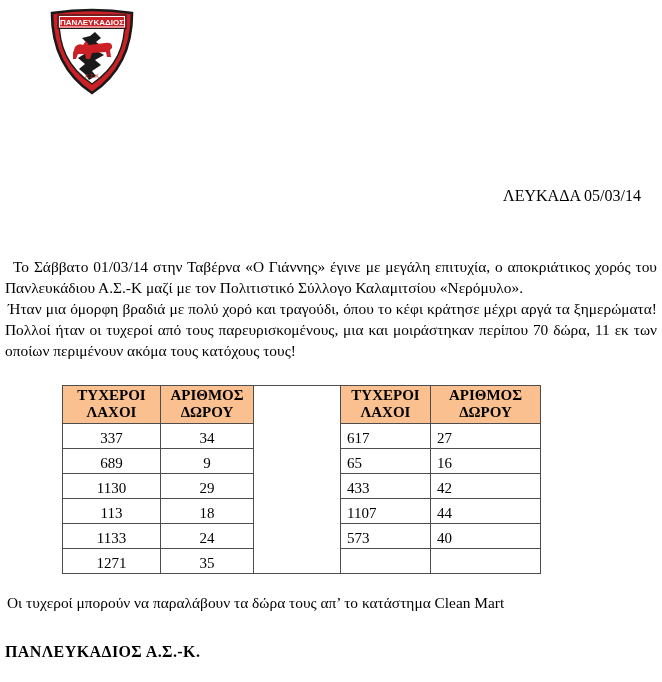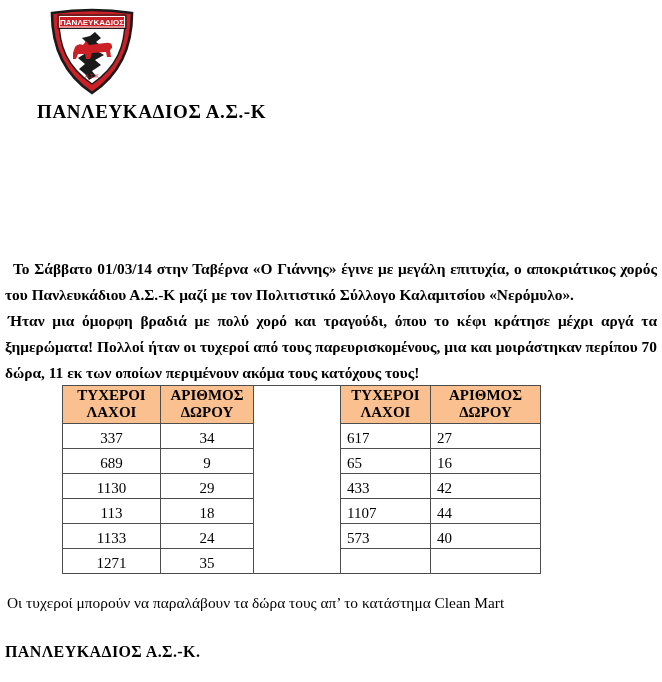--- a/index.html
+++ b/index.html
@@ -20,21 +20,21 @@
   .dateline {
     position:absolute; right:21px; top:187px;
     font-size:16px;
   }
   .doc-title {
     position:absolute; left:0; top:224px; width:100%;
     text-align:center; font-size:17.5px; font-weight:bold; letter-spacing:0.3px;
   }
   .body-text {
     position:absolute; left:5px; top:256px; width:652px;
-    font-size:15.4px; line-height:26px; text-align:justify;font-weight:bold;
+    font-size:15.4px; line-height:21px; text-align:justify;
   }
   .body-text p { margin:0; }
   .body-text p.p1 { text-indent:8px; }
   .body-text p.p2 { text-indent:3px; }
   .body-text p.p3 { text-indent:4px; text-align:left; }
 
   table.lucky {
     position:absolute; left:62px; top:385px;
     border-collapse:collapse; table-layout:fixed;
     font-size:15px;
@@ -83,22 +83,22 @@
     </g>
     <g>
       <path d="M50,25 L56,31 51,35 58,40 52,44 59,48 50,53 56,58 47,64 51,69 44,73 40,67 34,62 40,57 33,51 41,46 35,40 43,37 37,31 45,29 Z" fill="#1a1a1a"></path>
     </g>
     <g>
       <path d="M28,46 L30,40 Q33,36 38,38 L41,34 44,38 60,36 Q68,35 67,41 L65,43 66,50 62,50 61,45 47,46 45,52 41,52 40,47 33,47 31,52 28,52 Z" fill="#cb2026"></path>
     </g>
     <text class="ask-text" x="47" y="71" text-anchor="middle" font-size="5.5" fill="#cb2026">Α.Σ.Κ</text>
   </svg>
 
-  <div class="org-heading">ΠΑΝΛΕΥΚΑΔΙΟΣ Α.Σ.-Κ</div>
 
+  <div class="dateline">ΛΕΥΚΑΔΑ 05/03/14</div>
 
 
   <div class="body-text">
     <p class="p1">Το Σάββατο 01/03/14 στην Ταβέρνα «Ο Γιάννης» έγινε με μεγάλη επιτυχία, ο αποκριάτικος χορός του Πανλευκάδιου Α.Σ.-Κ μαζί με τον Πολιτιστικό Σύλλογο Καλαμιτσίου «Νερόμυλο».</p>
     <p class="p2">Ήταν μια όμορφη βραδιά με πολύ χορό και τραγούδι, όπου το κέφι κράτησε μέχρι αργά τα ξημερώματα! Πολλοί ήταν οι τυχεροί από τους παρευρισκομένους, μια και μοιράστηκαν περίπου 70 δώρα, 11 εκ των οποίων περιμένουν ακόμα τους κατόχους τους!</p>
   </div>
 
   <table class="lucky">
     <colgroup>
       <col style="width:98px">

